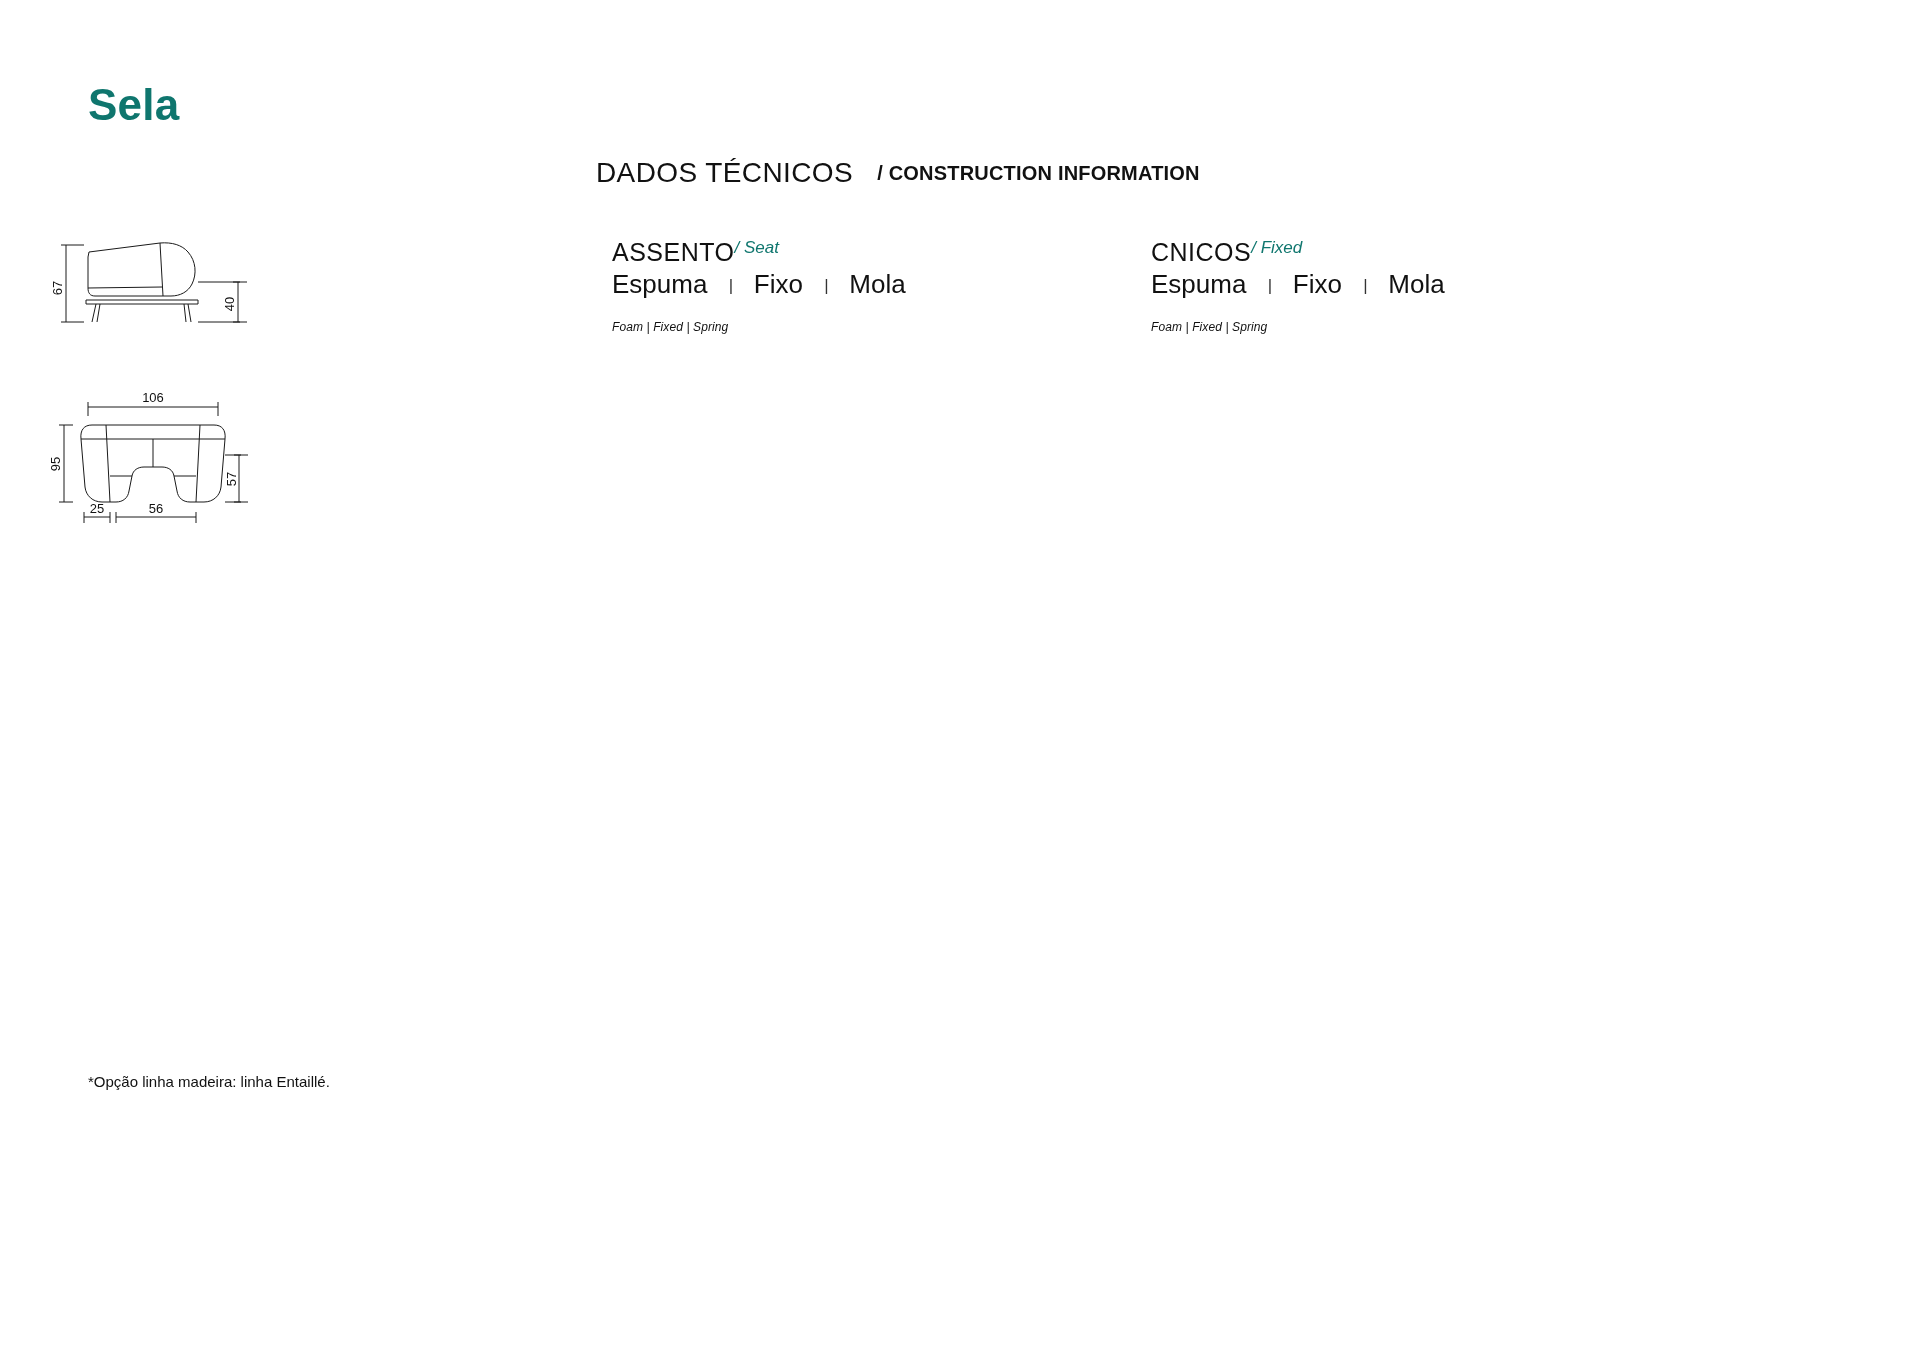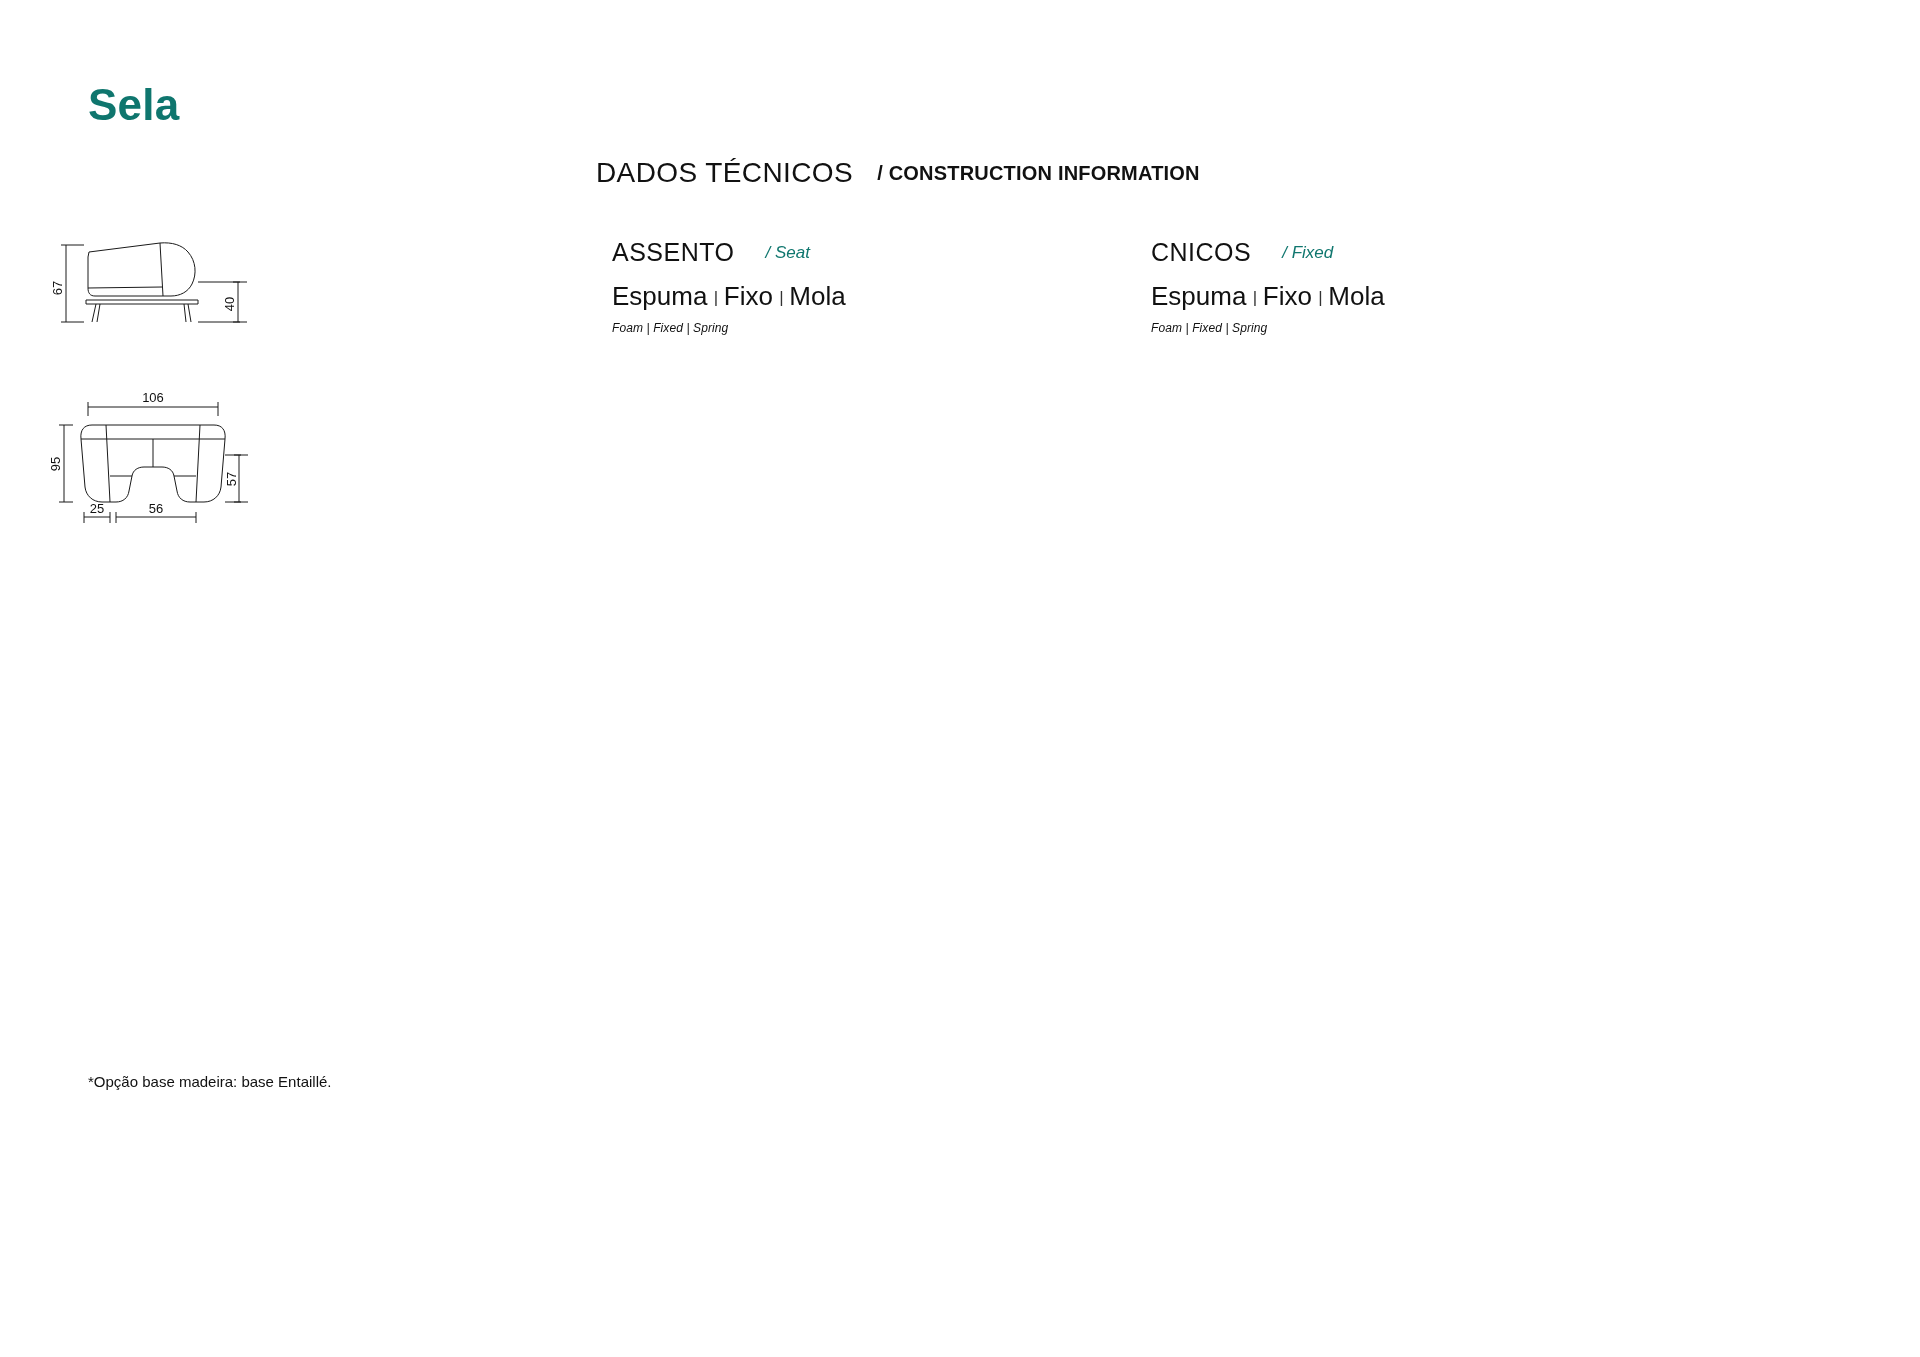--- a/index.html
+++ b/index.html
@@ -56,41 +56,41 @@
   
   .spec-col {
     position: absolute;
     top: 238px;
   }
   #spec-col-seat { left: 612px; }
   #spec-col-back { left: 1151px; }
 
   .spec-head {
     display: flex;
-    align-items: center;
-    gap: 31px;
-    margin-bottom: 14px;
+    align-items: flex-start;
+    gap: 0;
+    margin-bottom: 2px;
   }
   .spec-head-pt {
     font-size: 25px;
     letter-spacing: 0.5px;
     color: #111;
   }
   .spec-head-en {
     font-size: 17px;
     font-style: italic;
     color: #0f766e;
   }
   .spec-values {
     font-size: 26px;
     color: #111;
     display: flex;
     align-items: baseline;
-    gap: 6px;
-    margin-bottom: 9px;
+    gap: 21px;
+    margin-bottom: 20px;
   }
   .spec-values .sep {
     font-size: 17px;
     font-style: italic;
     color: #333;
     position: relative;
     top: -2px;
   }
   .spec-values-en {
     font-size: 12px;
@@ -237,15 +237,15 @@
       <line x1="76" y1="122" x2="76" y2="133"></line>
       <line x1="156" y1="122" x2="156" y2="133"></line>
     </g>
     <text class="dim-text" x="113" y="12" text-anchor="middle">106</text>
     <text class="dim-text" x="20" y="74" transform="rotate(-90 20 74)" text-anchor="middle">95</text>
     <text class="dim-text" x="196" y="89" transform="rotate(-90 196 89)" text-anchor="middle">57</text>
     <text class="dim-text" x="57" y="123" text-anchor="middle">25</text>
     <text class="dim-text" x="116" y="123" text-anchor="middle">56</text>
   </svg>
 
-  <div id="footnote">*Opção base madeira: base Entaillé.</div>
+  <div id="footnote">*Opção linha madeira: linha Entaillé.</div>
 
 </div>
 
 </body></html>

